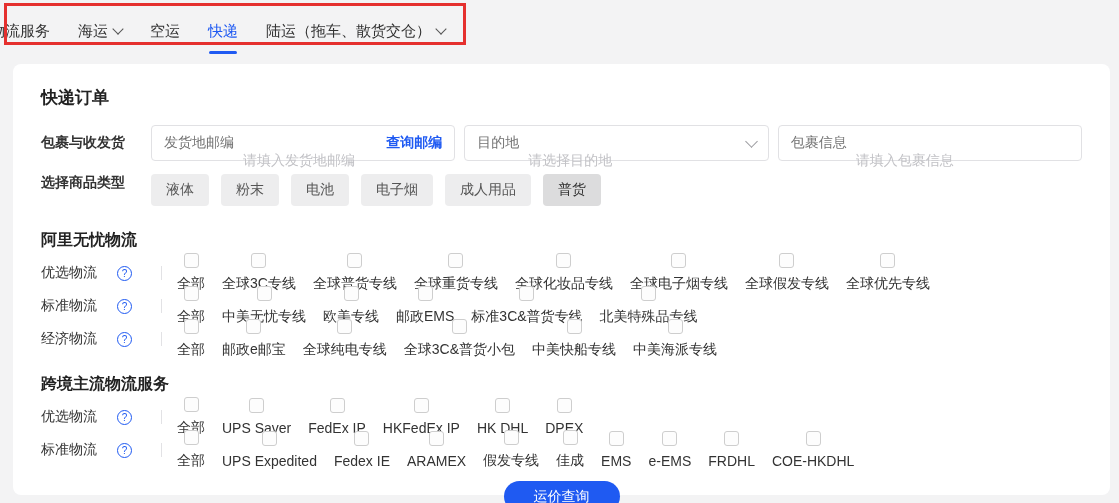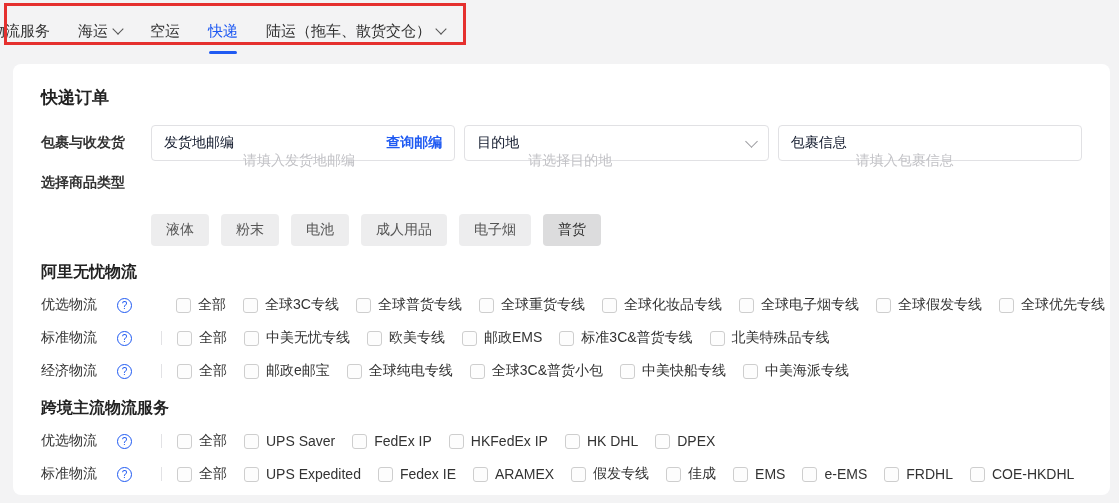--- a/index.html
+++ b/index.html
@@ -42,46 +42,46 @@
   .card-title { font-size:17px; font-weight:700; color:#222; margin:0; }
 
   
   .form-row { display:flex; align-items:center; margin-top:16px; }
   .form-label { width:110px; min-width:110px; font-size:14px; font-weight:700; color:#333; }
   .inputs { display:flex; gap:9px; flex:1; }
   .input-box {
     flex:1; height:36px; border:1px solid #e1e1e4; border-radius:4px; background:#fff;
     display:flex; align-items:center; padding:0 12px; font-size:14px; cursor:text; min-width:0;
   }
-  .input-label { color:#0f172a; margin-right:9px; white-space:nowrap; }
+  .input-label { color:#737373; margin-right:9px; white-space:nowrap; }
   .input-placeholder { color:#c2c2c6; flex:1; white-space:nowrap; overflow:hidden;margin-top:36px; }
   .input-action { color:var(--accent); white-space:nowrap; cursor:pointer; font-weight:700; }
   .select-chev { border-color:#9a9a9e; margin-left:auto; margin-top:-3px; width:9px; height:9px; }
 
   
   .chips-row { display:flex; align-items:flex-start; margin-top:13px; }
-  .chips { display:flex; gap:12px;margin-top:40px; }
+  .chips { display:flex; gap:12px; }
   .chip {
     background:#ededee; border-radius:4px; padding:7px 15px;
     font-size:14px; color:#555; cursor:pointer; white-space:nowrap;
   }
   .chip.selected { background:#dcdcdd; color:#333; }
 
   
-  .section-title { font-size:16px; font-weight:700; color:#222; margin:16px 0 0 0; }
+  .section-title { font-size:16px; font-weight:700; color:#222; margin:24px 0 0 0; }
   .check-row { display:flex; align-items:center; margin-top:11px; font-size:14px; height:22px; }
   .row-left { display:flex; align-items:center; gap:20px; width:112px; min-width:112px; }
   .help-icon {
     width:15px; height:15px; min-width:15px; border:1px solid var(--accent); border-radius:50%;
     color:var(--accent); font-size:10px; display:inline-flex; align-items:center; justify-content:center;
     cursor:pointer;
   }
   .row-divider { width:1px; height:14px; background:#e2e2e5; margin:0 15px 0 8px; }
   .check-items { display:flex; align-items:center; gap:17px; }
-  .check-item { display:flex; align-items:center; gap:7px; cursor:pointer; white-space:nowrap; color:#333; }
+  .check-item { display:flex; align-items:center; gap:7px; cursor:pointer; white-space:nowrap; color:#333;flex-direction:column; }
   .checkbox { width:15px; height:15px; min-width:15px; border:1px solid #cecece; border-radius:3px; background:#fdfdfd; }
 
   
   .submit-wrap { display:flex; justify-content:center; margin-top:20px; }
   .submit-btn {
     background:var(--accent); color:#fff; border:none; border-radius:16px;
     height:31px; padding:0 30px; font-size:14px; cursor:pointer;
     font-family:inherit;
   }
 </style>
@@ -131,22 +131,22 @@
       </div>
     </div>
   </div>
 
   <div class="chips-row">
     <div class="form-label">选择商品类型</div>
     <div class="chips" id="chips">
         <span class="chip">液体</span>
         <span class="chip">粉末</span>
         <span class="chip">电池</span>
+        <span class="chip">电子烟</span>
         <span class="chip">成人用品</span>
-        <span class="chip">电子烟</span>
         <span class="chip selected">普货</span>
       </div>
   </div>
 
   <div id="sections">
       <h3 class="section-title">阿里无忧物流</h3>
       <div class="check-row">
         <div class="row-left">
           <span>优选物流</span>
           <span class="help-icon">?</span>

